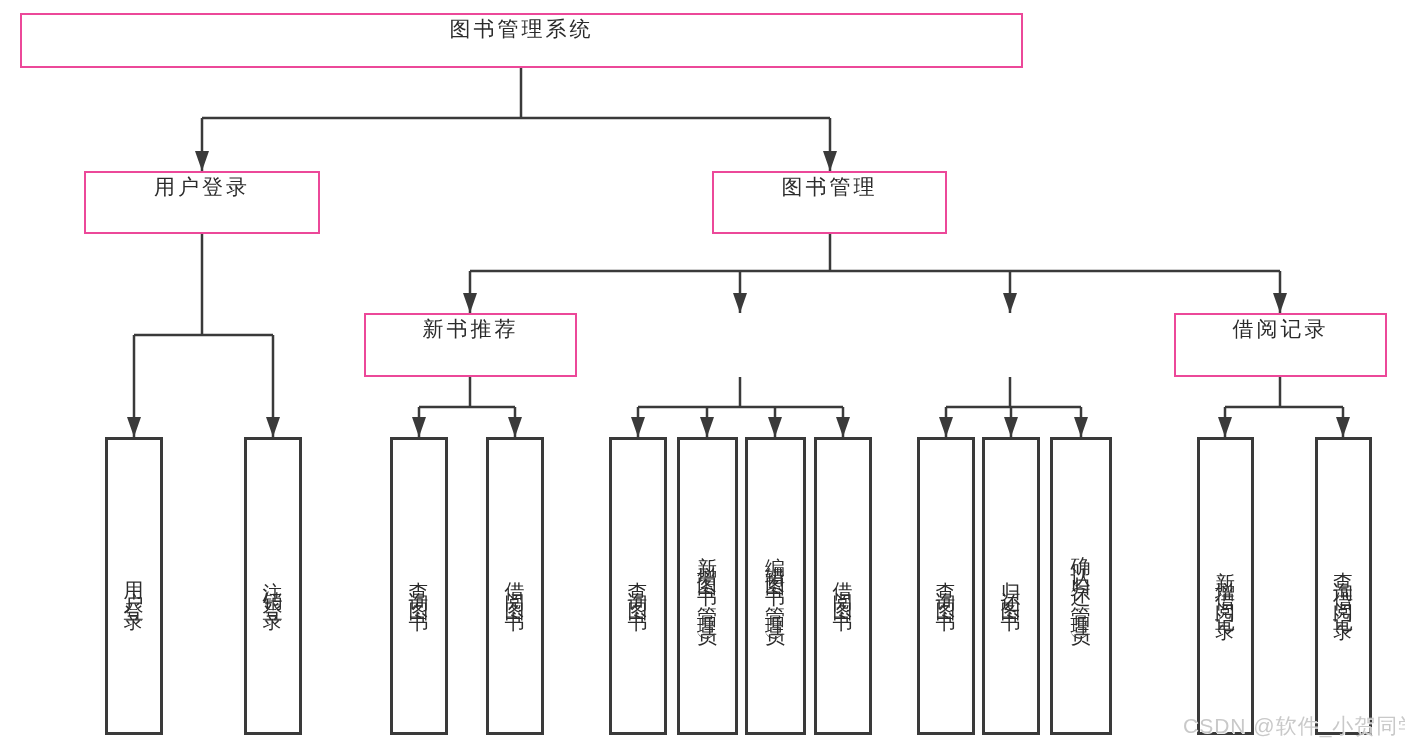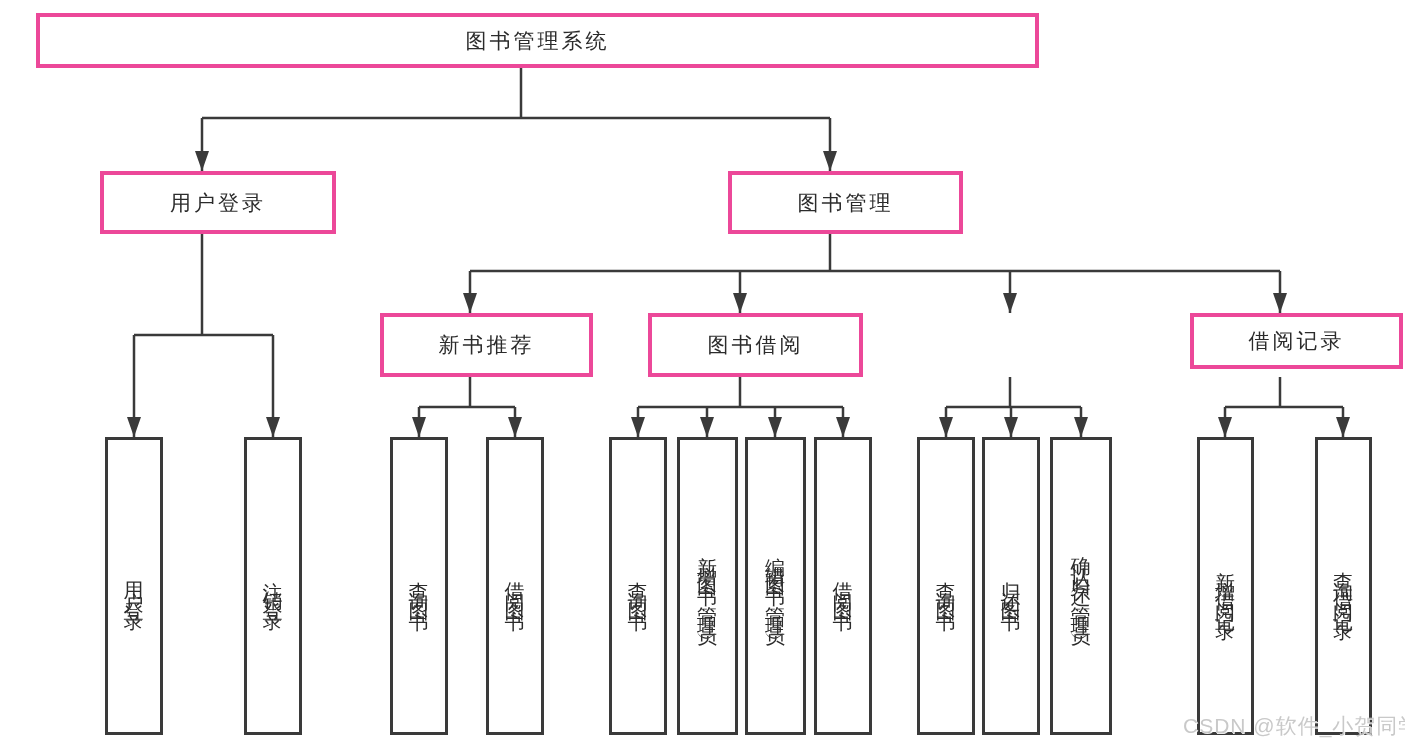--- a/index.html
+++ b/index.html
@@ -8,26 +8,24 @@
     width: 1405px;
     height: 747px;
     background: #ffffff;
     font-family: "Liberation Sans", "DejaVu Sans", sans-serif;
     color: #2b2b2b;
     overflow: hidden;
   }
   .hbox {
     position: absolute;
     box-sizing: border-box;
-    border: 4px solid #ec4899;
+    border: 2px solid #ec4899;
     background: #ffffff;
     display: flex;
-    align-items: center;
     justify-content: center;
-    margin-left: 16px;
   }
   .hbox span {
     font-size: 21px;
     letter-spacing: 3px;
     white-space: nowrap;
   }
   .vbox {
     position: absolute;
     box-sizing: border-box;
     top: 437px;
@@ -75,24 +73,21 @@
   <div class="hbox" style="left:84px;top:171px;width:236px;height:63px">
     <span>用户登录</span>
   </div>
   <div class="hbox" style="left:364px;top:313px;width:213px;height:64px">
     <span>新书推荐</span>
   </div>
 
   <div class="hbox" style="left:712px;top:171px;width:235px;height:63px">
     <span>图书管理</span>
   </div>
-  <div class="hbox" style="left:632px;top:313px;width:215px;height:64px">
-    <span>图书借阅</span>
-  </div>
-  <div class="hbox" style="left:1174px;top:313px;width:213px;height:56px">
+  <div class="hbox" style="left:1174px;top:313px;width:213px;height:64px">
     <span>借阅记录</span>
   </div>
 
   <div class="vbox" style="left:105px;width:58px">
     <span>用户登录</span>
   </div>
   <div class="vbox" style="left:244px;width:58px">
     <span>注销登录</span>
   </div>
 

